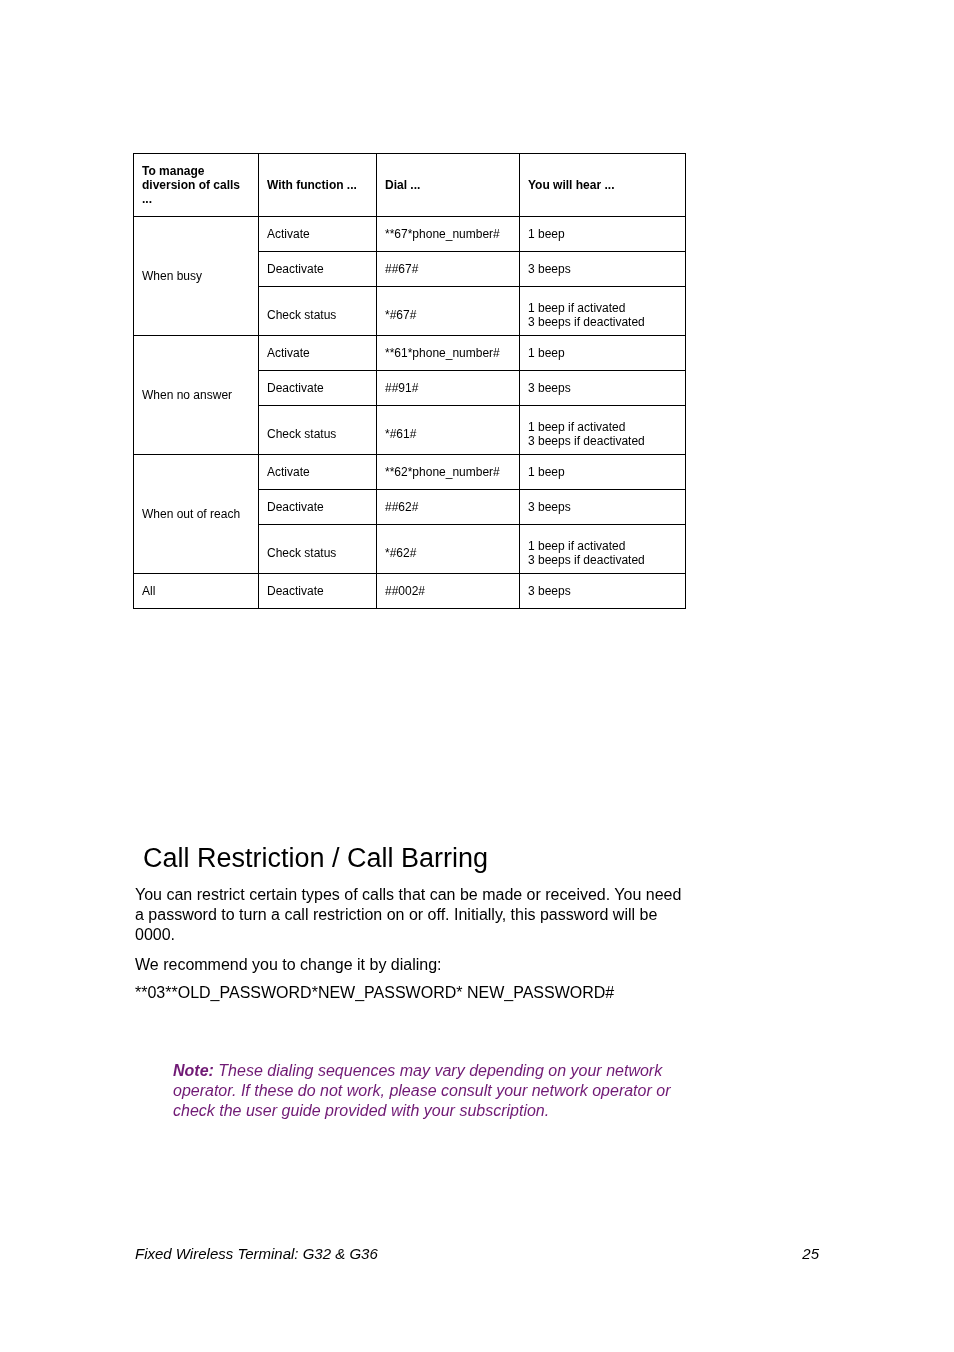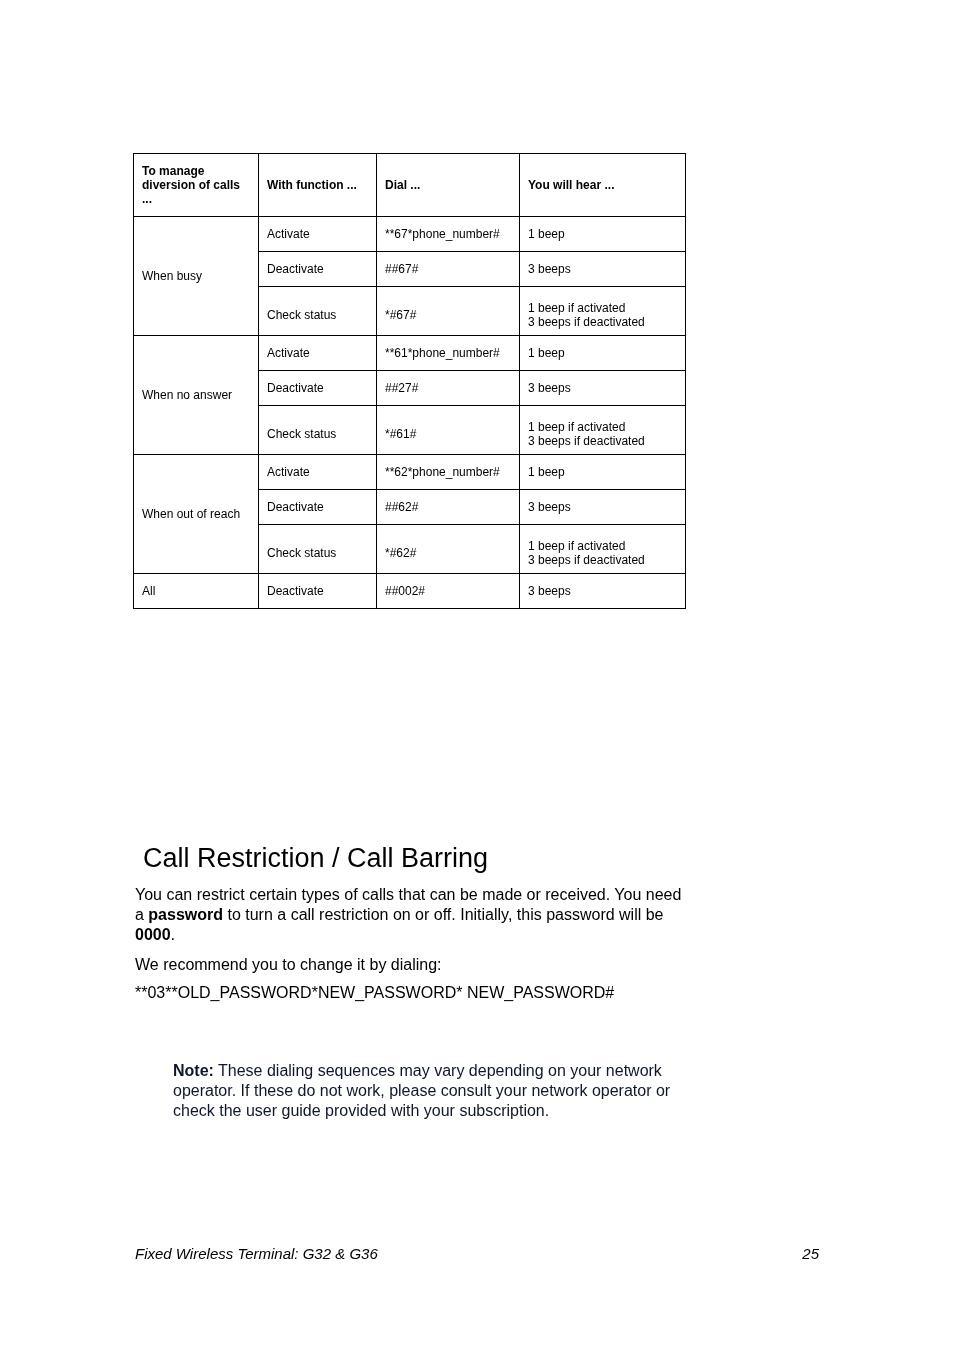--- a/index.html
+++ b/index.html
@@ -83,29 +83,30 @@
     width: 550px;
     font-size: 16px;
     line-height: 20px;
   }
   .para1 { top: 885px; }
   .para2 { top: 955px; }
   .para3 { top: 983px; }
   .para4 { top: 1013px; }
 
   .bold-inline {
-    font-weight: bold;
+    font-weight: normal;
     text-align: center;
   }
 
   .note2 {
     top: 1061px;
-    color: #0f172a;
+    color: #701a75;
     font-size: 16px;
     line-height: 20px;
+    font-style: italic;
   }
 
   .footer-left {
     position: absolute;
     left: 135px;
     bottom: 90px;
     font-style: italic;
     font-size: 15px;
   }
   .footer-right {
@@ -161,21 +162,21 @@
         </tr>
 
         <tr>
           <td rowspan="3">When no answer</td>
           <td>Activate</td>
           <td>**61*phone_number#</td>
           <td>1 beep</td>
         </tr>
         <tr>
           <td>Deactivate</td>
-          <td>##27#</td>
+          <td>##91#</td>
           <td>3 beeps</td>
         </tr>
         <tr>
           <td class="status-cell">Check status</td>
           <td class="status-cell">*#61#</td>
           <td class="status-cell">
             <span class="status-line">1 beep if activated</span>
             <span class="status-line">3 beeps if deactivated</span>
           </td>
         </tr>

